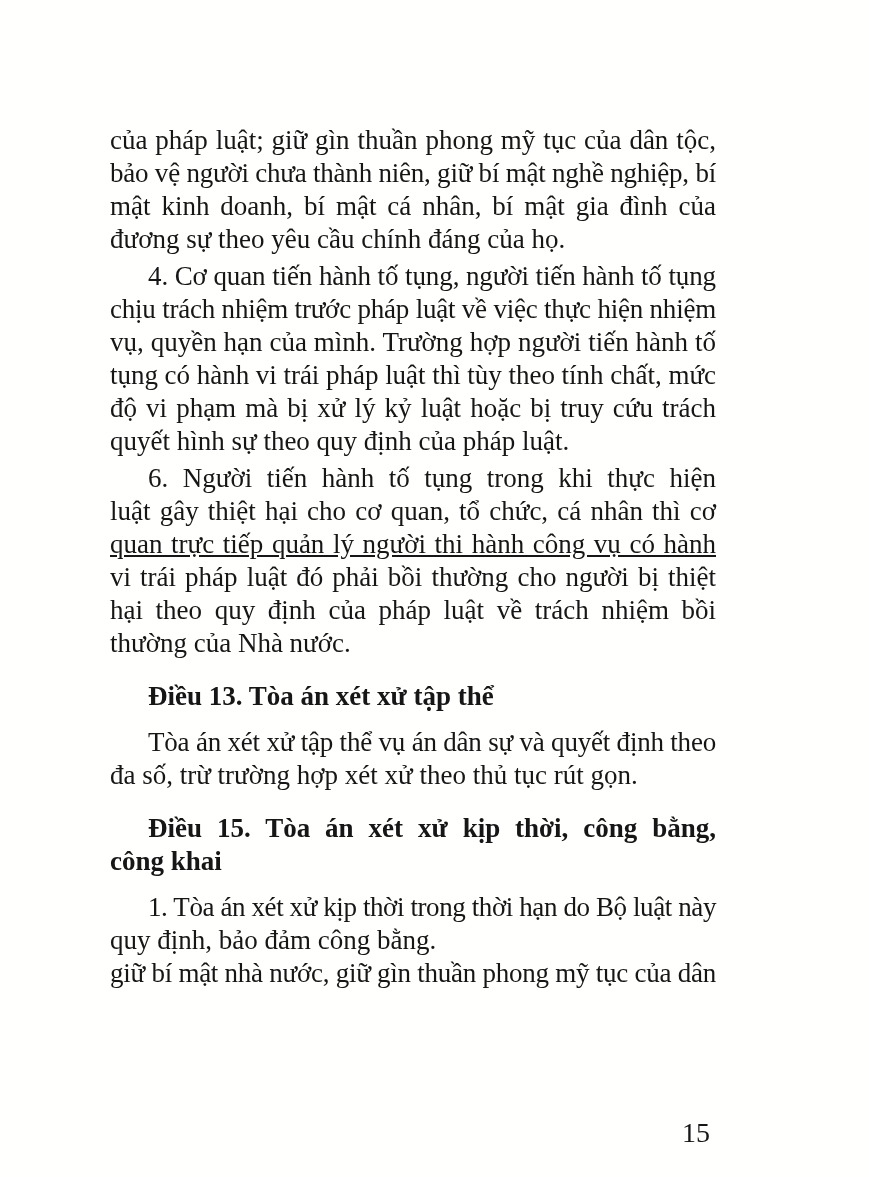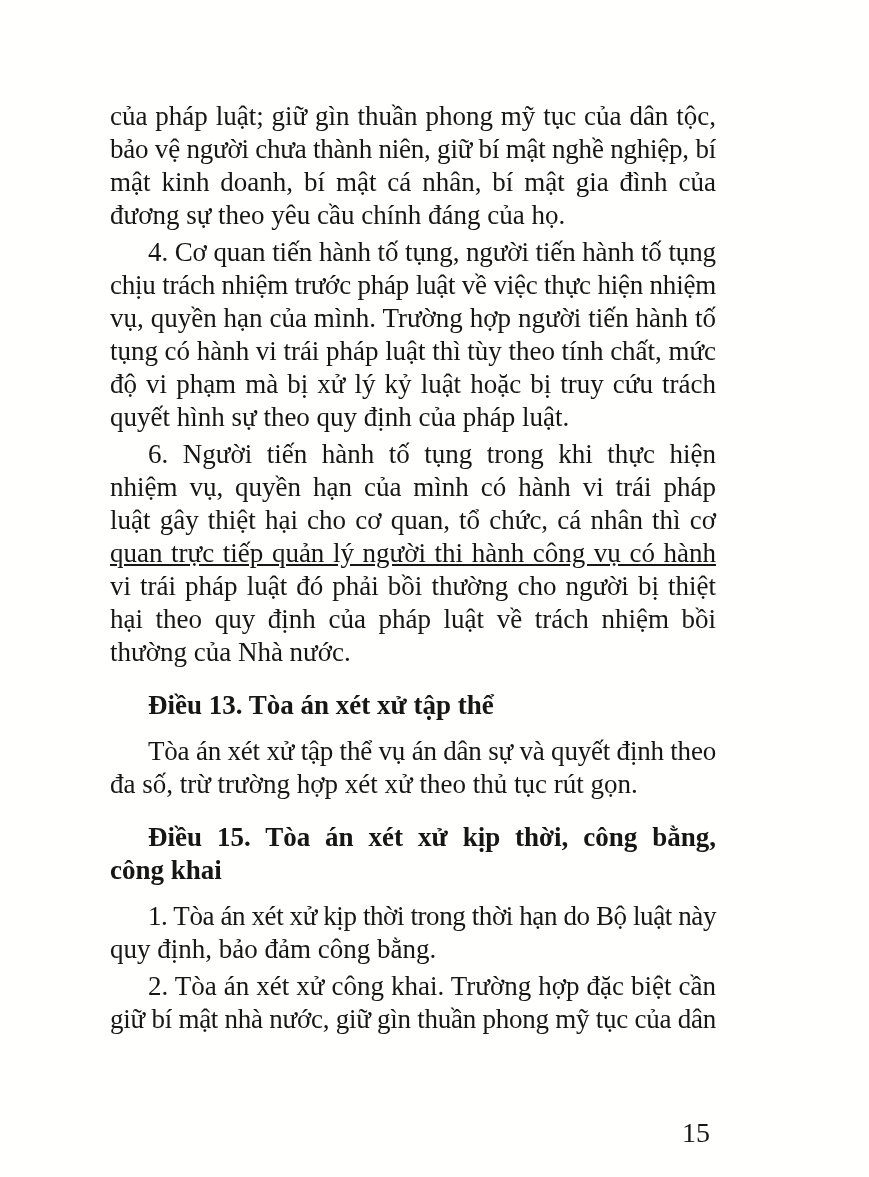--- a/index.html
+++ b/index.html
@@ -1,18 +1,18 @@
 <!DOCTYPE html>
 <html><head>
 <meta charset="utf-8">
 <style>
   html,body{margin:0;padding:0;}
   body{width:869px;height:1177px;background:#ffffff;font-family:"Liberation Serif","DejaVu Serif",serif;}
   .page{position:relative;width:869px;height:1177px;background:#fffffe;overflow:hidden;}
-  .text-block{position:absolute;left:110px;top:100px;width:606px;color:#161616;}
+  .text-block{position:absolute;left:110px;top:124px;width:606px;color:#161616;}
   .line{font-size:27px;line-height:33px;white-space:nowrap;}
   .line span{display:inline-block;white-space:nowrap;}
   .heading{font-weight:bold;}
   .indent{padding-left:38px;}
   .mt{margin-top:20px;}
   .mb{margin-bottom:13px;}
   .pgap{margin-top:4px;}
   .page-number{position:absolute;left:110px;top:1116px;width:600px;text-align:right;
     font-size:28px;line-height:33px;color:#161616;padding-right:6px;}
 </style>
@@ -25,30 +25,28 @@
       <div class="line"><span style="letter-spacing: -0.219866px; word-spacing: 0px;">bảo vệ người chưa thành niên, giữ bí mật nghề nghiệp, bí</span></div>
       <div class="line"><span style="word-spacing: 4.17188px;">mật kinh doanh, bí mật cá nhân, bí mật gia đình của</span></div>
       <div class="line"><span>đương sự theo yêu cầu chính đáng của họ.</span></div>
       <div class="line indent pgap"><span style="letter-spacing: -0.10171px; word-spacing: 0px;">4. Cơ quan tiến hành tố tụng, người tiến hành tố tụng</span></div>
       <div class="line"><span style="letter-spacing: -0.211496px; word-spacing: 0px;">chịu trách nhiệm trước pháp luật về việc thực hiện nhiệm</span></div>
       <div class="line"><span style="word-spacing: 0.14375px;">vụ, quyền hạn của mình. Trường hợp người tiến hành tố</span></div>
       <div class="line"><span style="letter-spacing: -0.0304418px; word-spacing: 0px;">tụng có hành vi trái pháp luật thì tùy theo tính chất, mức</span></div>
       <div class="line"><span style="word-spacing: 2.31611px;">độ vi phạm mà bị xử lý kỷ luật hoặc bị truy cứu trách</span></div>
       <div class="line"><span>quyết hình sự theo quy định của pháp luật.</span></div>
       <div class="line indent pgap"><span style="word-spacing: 7.77951px;">6. Người tiến hành tố tụng trong khi thực hiện</span></div>
-      <div class="line"><span style="word-spacing: 5.18906px;">nhiệm vụ, quyền hạn của mình có hành vi trái pháp</span></div>
       <div class="line"><span style="word-spacing: 2.41667px;">luật gây thiệt hại cho cơ quan, tổ chức, cá nhân thì cơ</span></div>
       <div class="line"><span style="word-spacing: 1.84801px; text-decoration: underline;">quan trực tiếp quản lý người thi hành công vụ có hành</span></div>
       <div class="line"><span style="word-spacing: 2.31818px;">vi trái pháp luật đó phải bồi thường cho người bị thiệt</span></div>
       <div class="line"><span style="word-spacing: 5.86562px;">hại theo quy định của pháp luật về trách nhiệm bồi</span></div>
       <div class="line"><span>thường của Nhà nước.</span></div>
       <div class="line heading indent mt mb"><span>Điều 13. Tòa án xét xử tập thể</span></div>
       <div class="line indent"><span style="letter-spacing: -0.205189px; word-spacing: 0px;">Tòa án xét xử tập thể vụ án dân sự và quyết định theo</span></div>
       <div class="line"><span>đa số, trừ trường hợp xét xử theo thủ tục rút gọn.</span></div>
       <div class="line heading indent mt"><span style="word-spacing: 8.19444px;">Điều 15. Tòa án xét xử kịp thời, công bằng,</span></div>
       <div class="line heading mb"><span>công khai</span></div>
       <div class="line indent"><span style="letter-spacing: -0.402273px; word-spacing: 0px;">1. Tòa án xét xử kịp thời trong thời hạn do Bộ luật này</span></div>
       <div class="line"><span>quy định, bảo đảm công bằng.</span></div>
-      <div class="line indent pgap"><span style="word-spacing: 0.274148px;">2. Tòa án xét xử công khai. Trường hợp đặc biệt cần</span></div>
       <div class="line"><span style="letter-spacing: -0.25142px; word-spacing: 0px;">giữ bí mật nhà nước, giữ gìn thuần phong mỹ tục của dân</span></div>
     </div>
   <div class="page-number">15</div>
 </div>
 
 </body></html>

